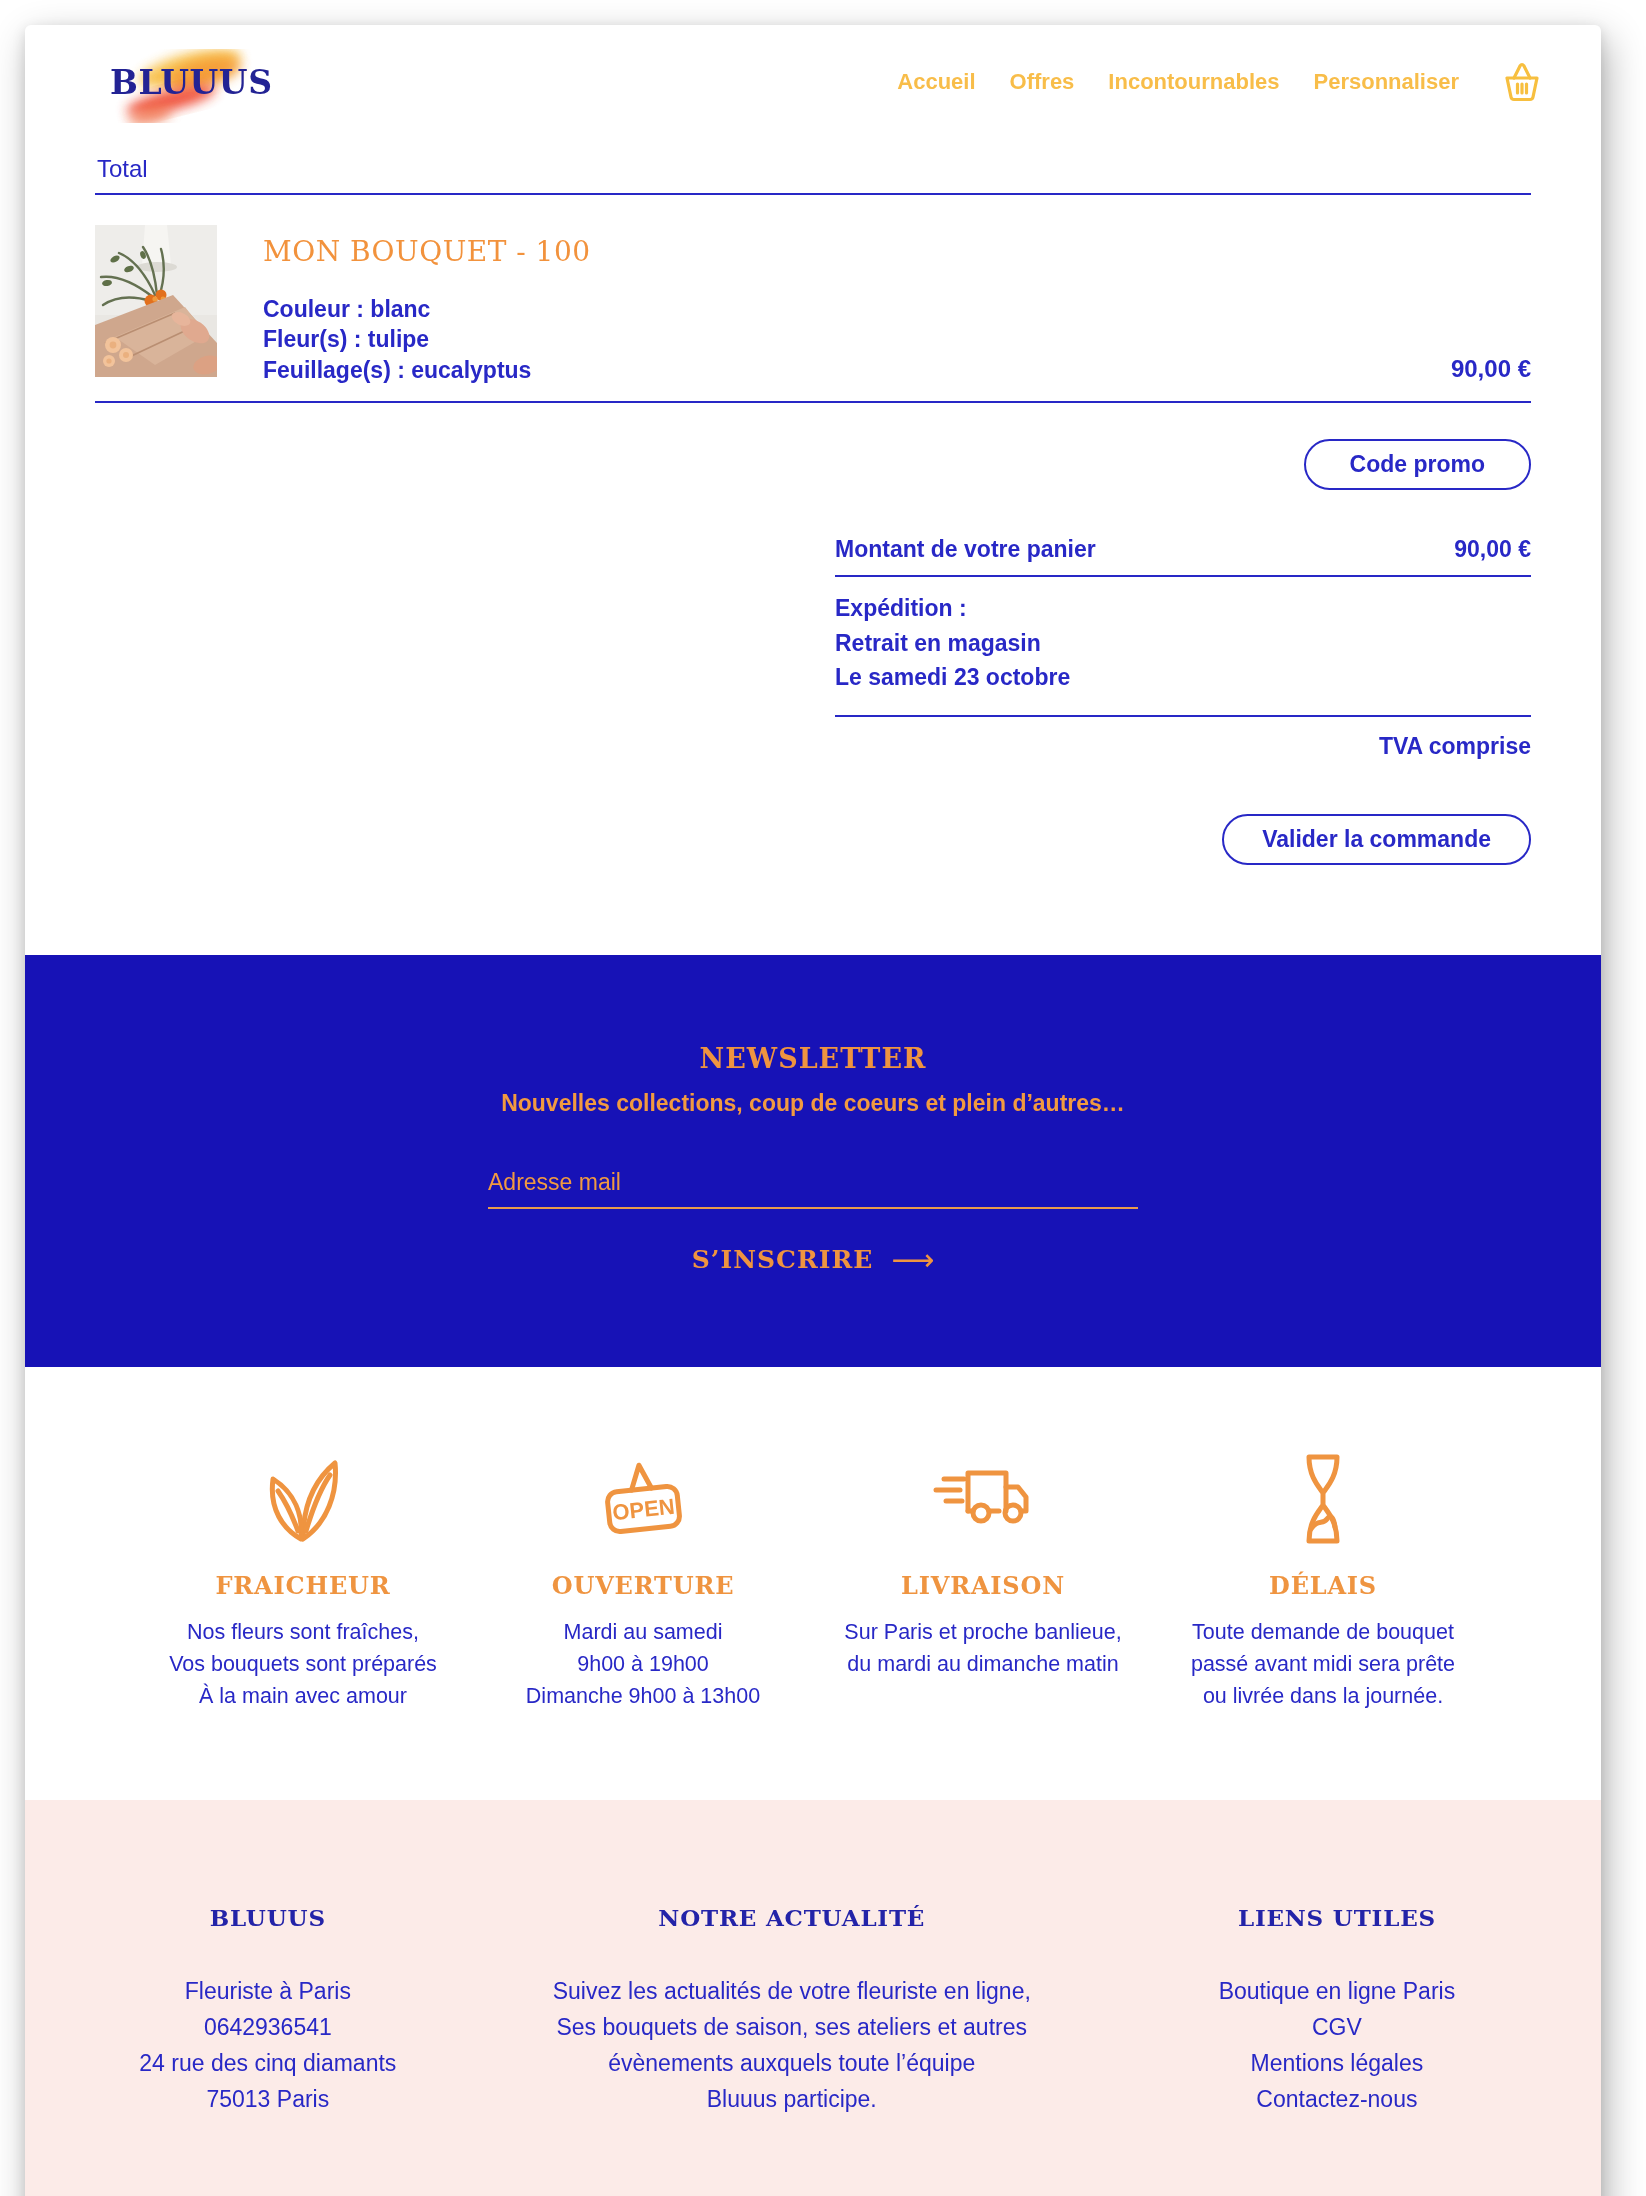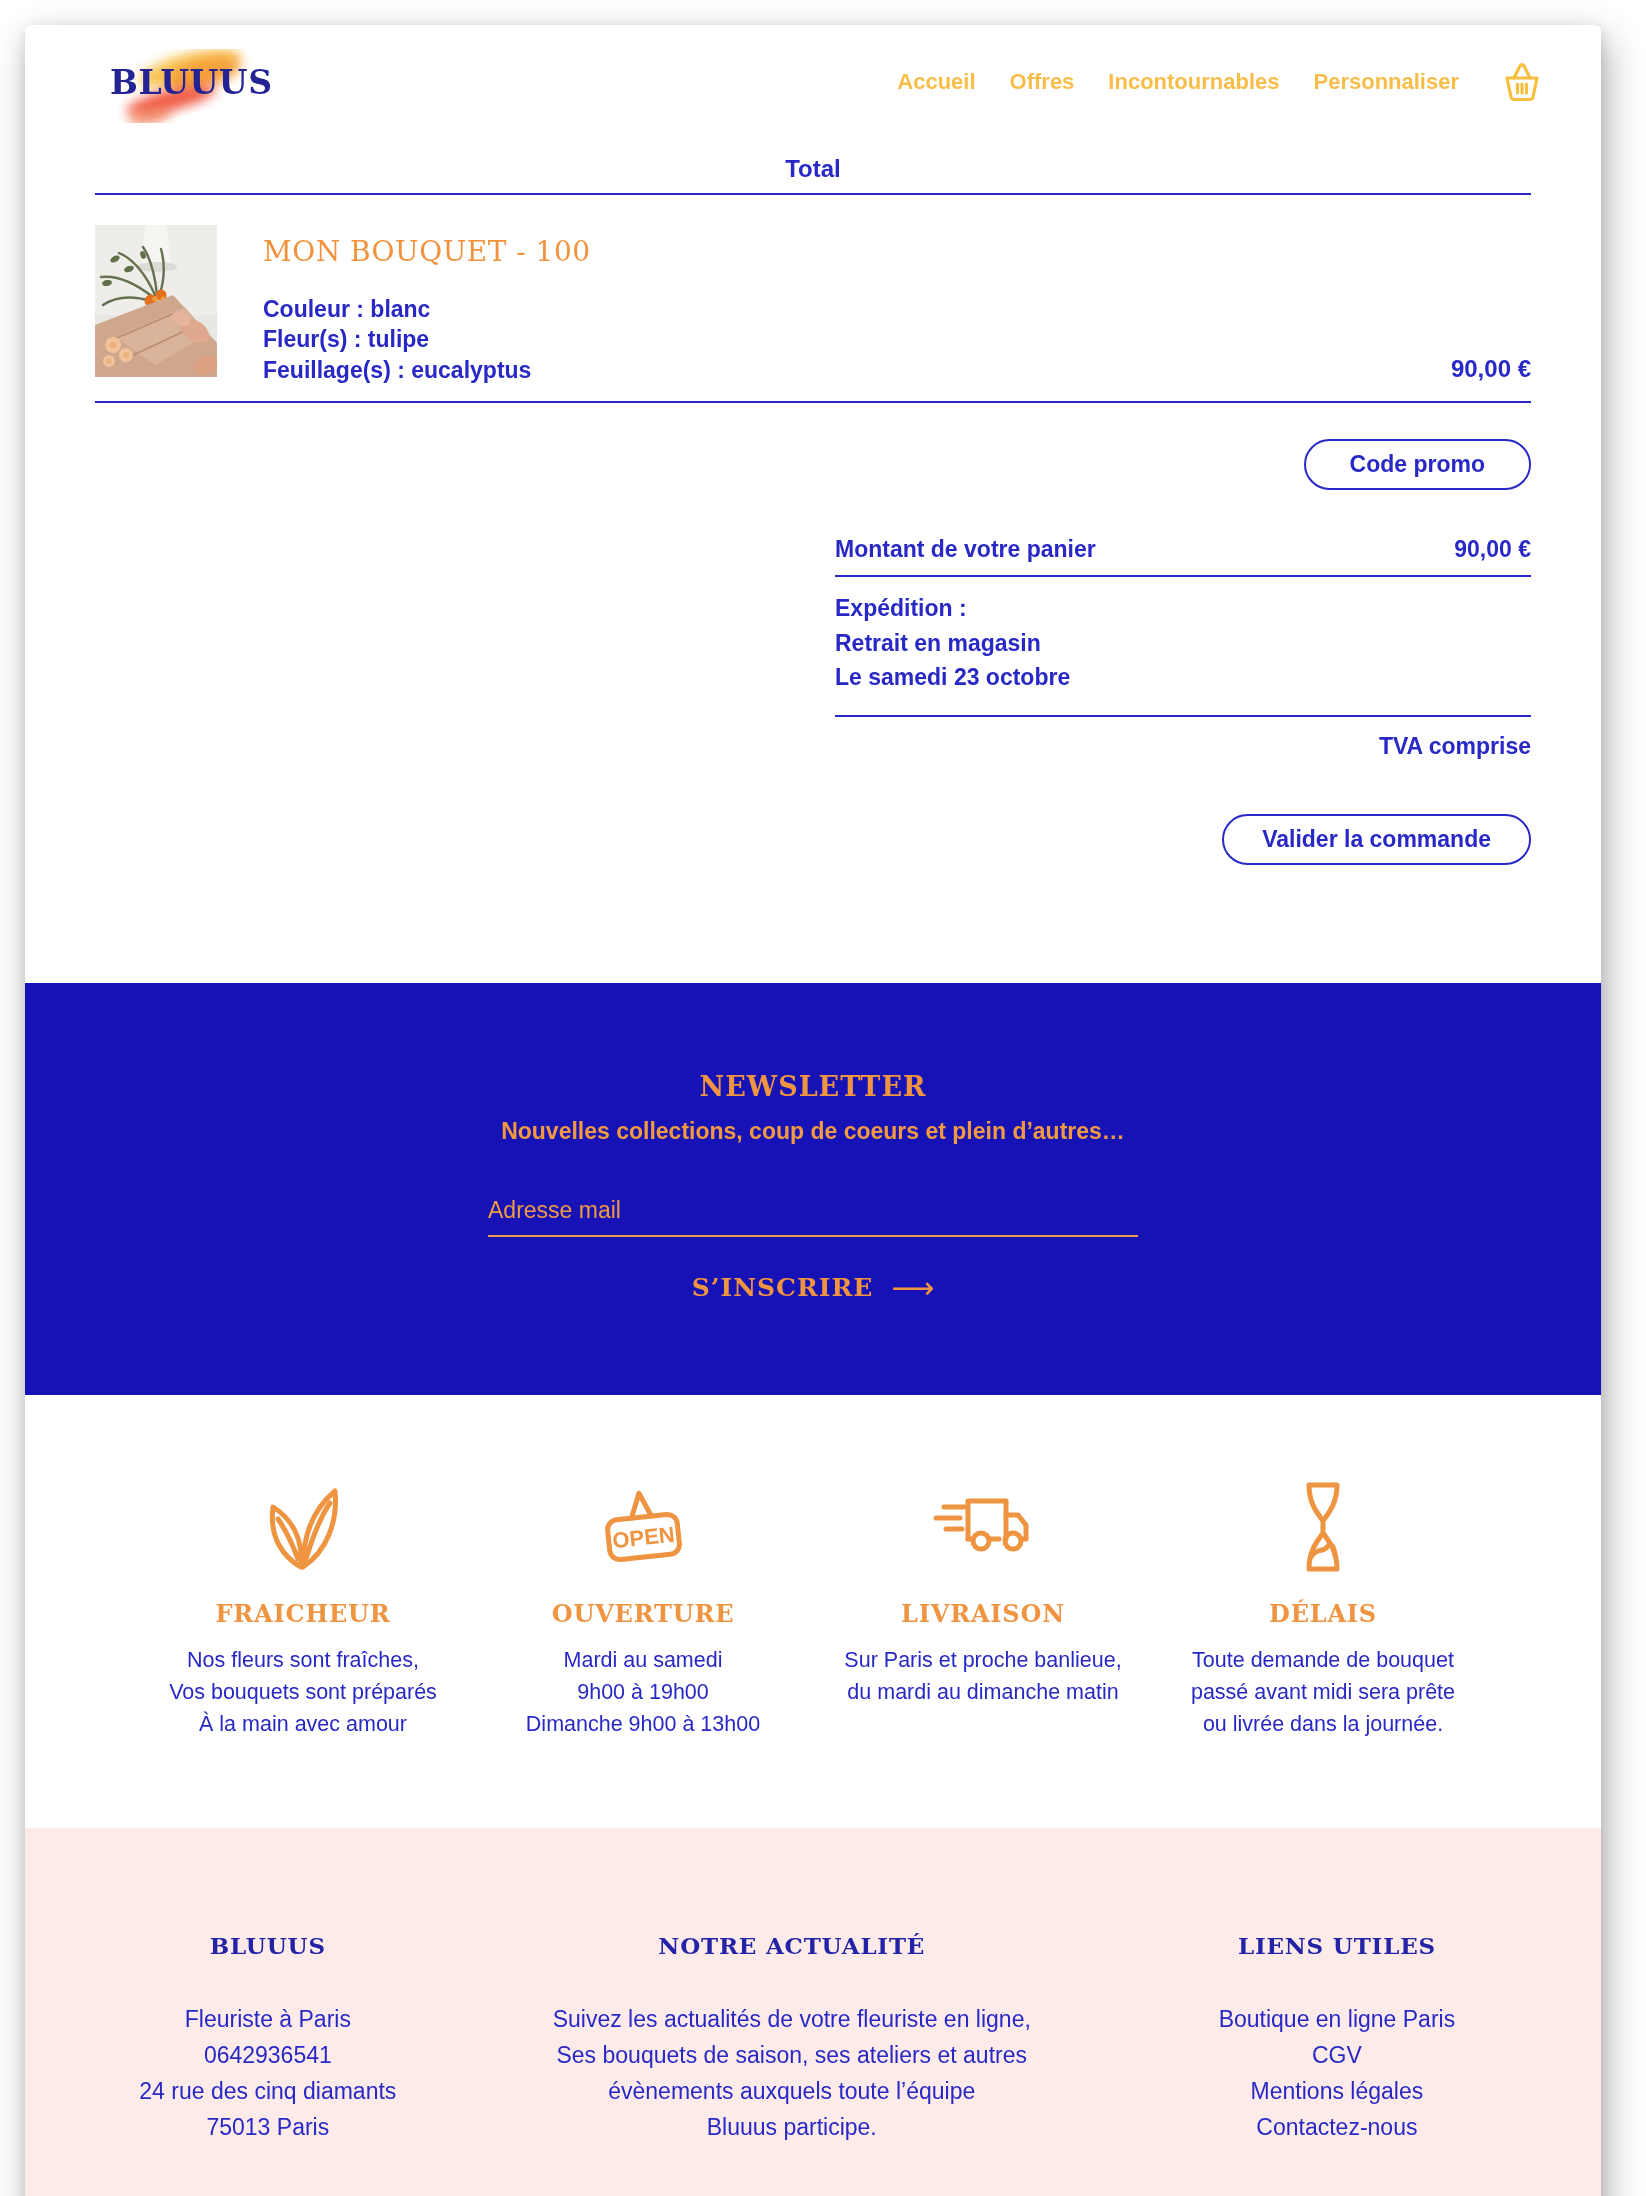--- a/index.html
+++ b/index.html
@@ -29,21 +29,21 @@
   .logo-smudge{position:absolute;left:-8px;top:-14px;z-index:0;}
   .logo-text{position:relative;z-index:1;
     font-family:"DejaVu Serif", serif;font-weight:700;
     font-size:33px;letter-spacing:.5px;color:var(--dark-blue);}
   .nav{display:flex;align-items:center;gap:34px;}
   .nav a{color:var(--nav-orange);font-size:22px;font-weight:600;
     text-decoration:none;cursor:pointer;}
   .basket{margin-left:6px;cursor:pointer;display:flex;align-items:center;}
   
   .cart{padding:26px 70px 0 70px;}
-  .total-row{ text-align:center;color:var(--blue);font-size:24px;font-weight:700;
+  .total-row{ text-align:left;color:var(--blue);font-size:24px;font-weight:400;
     padding:8px 2px 10px;border-bottom:2px solid var(--blue);}
   .item-row{display:flex;margin-top:30px;padding-bottom:16px;
     border-bottom:2px solid var(--blue);}
   .item-photo{width:122px;height:152px;flex:0 0 122px;overflow:hidden;}
   .item-info{margin-left:46px;flex:1;}
   .item-title{font-family:"DejaVu Serif", serif;font-weight:400;
     color:#f2923c;font-size:28px;letter-spacing:.5px;margin-top:10px;}
   .item-opts{margin-top:26px;color:var(--blue);font-size:23px;
     font-weight:700;line-height:1.32;}
   .item-price{align-self:flex-end;color:var(--blue);font-size:24px;
@@ -54,21 +54,21 @@
     font-family:"Liberation Sans", sans-serif;}
   .promo-btn{padding:10px 44px;}
   .summary{width:696px;margin-left:auto;margin-top:46px;color:var(--blue);}
   .sum-line{display:flex;justify-content:space-between;align-items:baseline;
     font-size:23px;font-weight:700;padding-bottom:12px;
     border-bottom:2px solid var(--blue);}
   .ship-block{padding:14px 0 20px;border-bottom:2px solid var(--blue);
     font-size:23px;font-weight:700;line-height:1.5;}
   .tva{ text-align:right;font-size:23px;font-weight:700;margin-top:16px;}
   .checkout-row{display:flex;justify-content:flex-end;margin-top:54px;
-    padding-bottom:118px;}
+    padding-bottom:90px;}
   .checkout-btn{padding:10px 38px;}
   
   .newsletter{background:var(--news-bg);text-align:center;
     padding:88px 0 92px;}
   .news-title{font-family:"DejaVu Serif", serif;font-weight:700;
     color:var(--orange);font-size:27px;letter-spacing:1px;}
   .news-sub{color:#f19a40;font-size:23px;font-weight:700;margin-top:16px;}
   .news-input-wrap{width:650px;margin:52px auto 0;text-align:left;
     border-bottom:2px solid #e99a4c;padding-bottom:11px;}
   .news-input{width:100%;background:transparent;border:none;outline:none;

